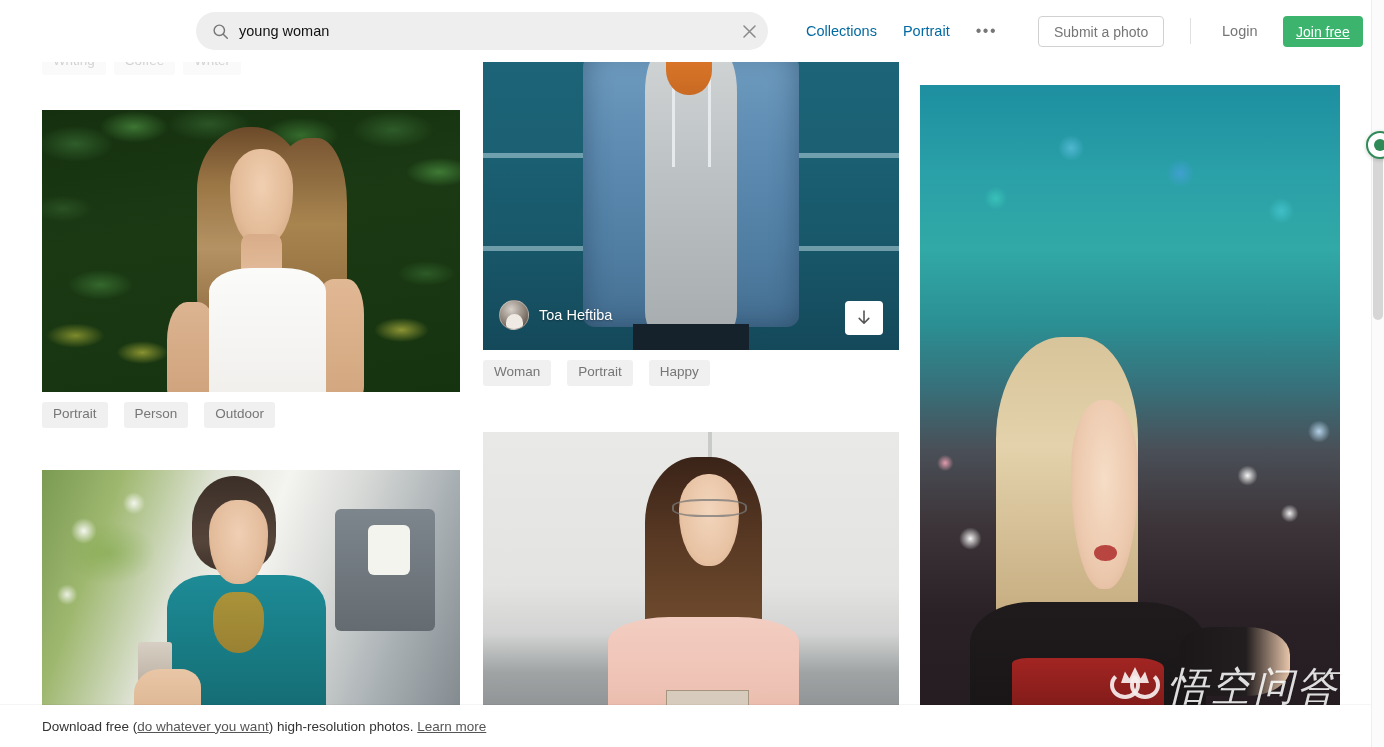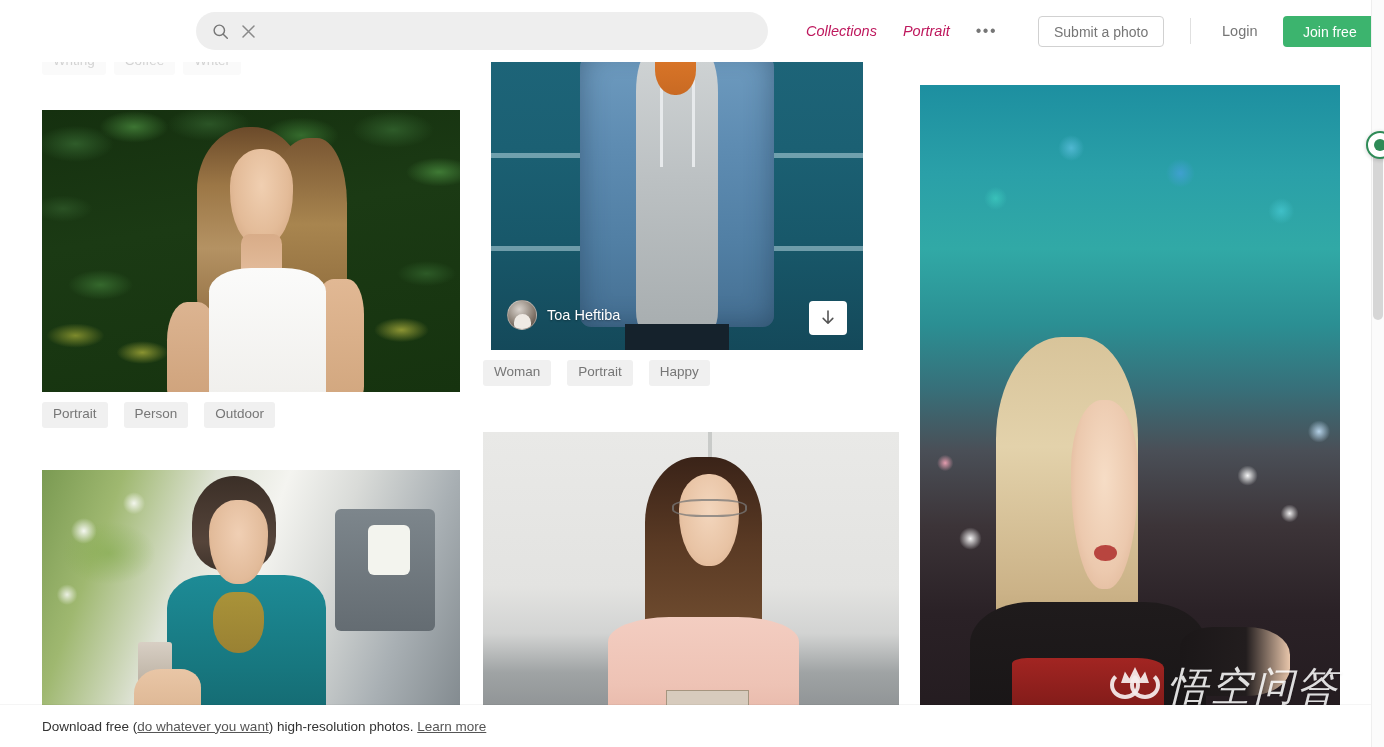--- a/index.html
+++ b/index.html
@@ -79,25 +79,24 @@
     cursor: pointer;
     background: none; border: none;
     font-family: "Liberation Sans", sans-serif;
   }
 
   .nav {
     position: absolute; left: 806px; top: 0;
     height: 62px; display: flex; align-items: center;
   }
   .nav-link {
-    font-size: 14.5px; color: #be185d;
+    font-size: 14.5px; color: #0369a1;
     margin-right: 26px;
     text-decoration: none; cursor: pointer;
     white-space: nowrap;
-    font-style: italic;
   }
   .nav-dots {
     font-size: 16px; color: #767676; letter-spacing: 1.5px;
     cursor: pointer; margin-right: 0;
   }
   .btn-submit {
     position: absolute; left: 1038px; top: 16px;
     height: 31px; padding: 0 15px;
     background: #ffffff;
     border: 1px solid #d1d1d1;
@@ -112,28 +111,29 @@
     position: absolute; left: 1190px; top: 18px;
     width: 1px; height: 26px; background: #e0e0e0;
   }
   .login-link {
     position: absolute; left: 1222px; top: 23px;
     font-size: 14.5px; color: #767676;
     text-decoration: none; cursor: pointer;
   }
   .btn-join {
     position: absolute; left: 1283px; top: 16px;
-    height: 31px; padding: 0 20px;
+    height: 31px; padding: 0 13px;
     background: #3cb46e;
     border: none; border-radius: 4px;
     color: #ffffff; font-size: 14px;
     font-family: "Liberation Sans", sans-serif;
     cursor: pointer;
     display: flex; align-items: center;
     white-space: nowrap;
+    text-decoration: underline;
   }
 
   
   .grid {
     position: absolute; top: 0; left: 0;
     width: 1384px; height: 747px;
   }
   .col { position: absolute; top: 0; }
   .col-1 { left: 42px;  width: 418px; }
   .col-2 { left: 483px; width: 416px; }
@@ -569,21 +569,21 @@
         <span class="pp-phone"></span>
         <span class="pp-hand"></span>
       </a>
     </div>
 
   </div>
 
   <div class="col col-2">
 
     <div class="card" style="top:60px;left:0;width:416px;">
-      <a class="photo ph-denim" style="width:372px;height:290px;margin-left:8px;">
+      <a class="photo ph-denim" style="width:416px;height:290px;">
         <span class="denim-line" style="top:32%"></span>
         <span class="denim-line" style="top:64%"></span>
         <span class="denim-jacket"></span>
         <span class="denim-hood"></span>
         <span class="denim-string" style="left:45.5%"></span>
         <span class="denim-string" style="left:54%"></span>
         <span class="denim-hair"></span>
         <span class="denim-dark"></span>
 
         <span class="ov-author">
@@ -658,20 +658,21 @@
 </div>
 
 <div class="header">
 
 
   <div class="searchbar">
     <svg class="search-icon" viewBox="0 0 20 20" fill="none">
       <circle cx="8.6" cy="8.6" r="6.1" stroke="#767676" stroke-width="1.7"></circle>
       <path d="M13.2 13.2L18 18" stroke="#767676" stroke-width="1.7" stroke-linecap="round"></path>
     </svg>
+    <input class="search-input" type="text" value="young woman" placeholder="Search free high-resolution photos" style="">
     <button class="search-clear">
       <svg width="13" height="13" viewBox="0 0 13 13">
         <path d="M1 1L12 12M12 1L1 12" stroke="#8a8a8a" stroke-width="1.5" stroke-linecap="round"></path>
       </svg>
     </button>
   </div>
 
   <div class="nav">
     <a class="nav-link">Collections</a>
     <a class="nav-link">Portrait</a>

